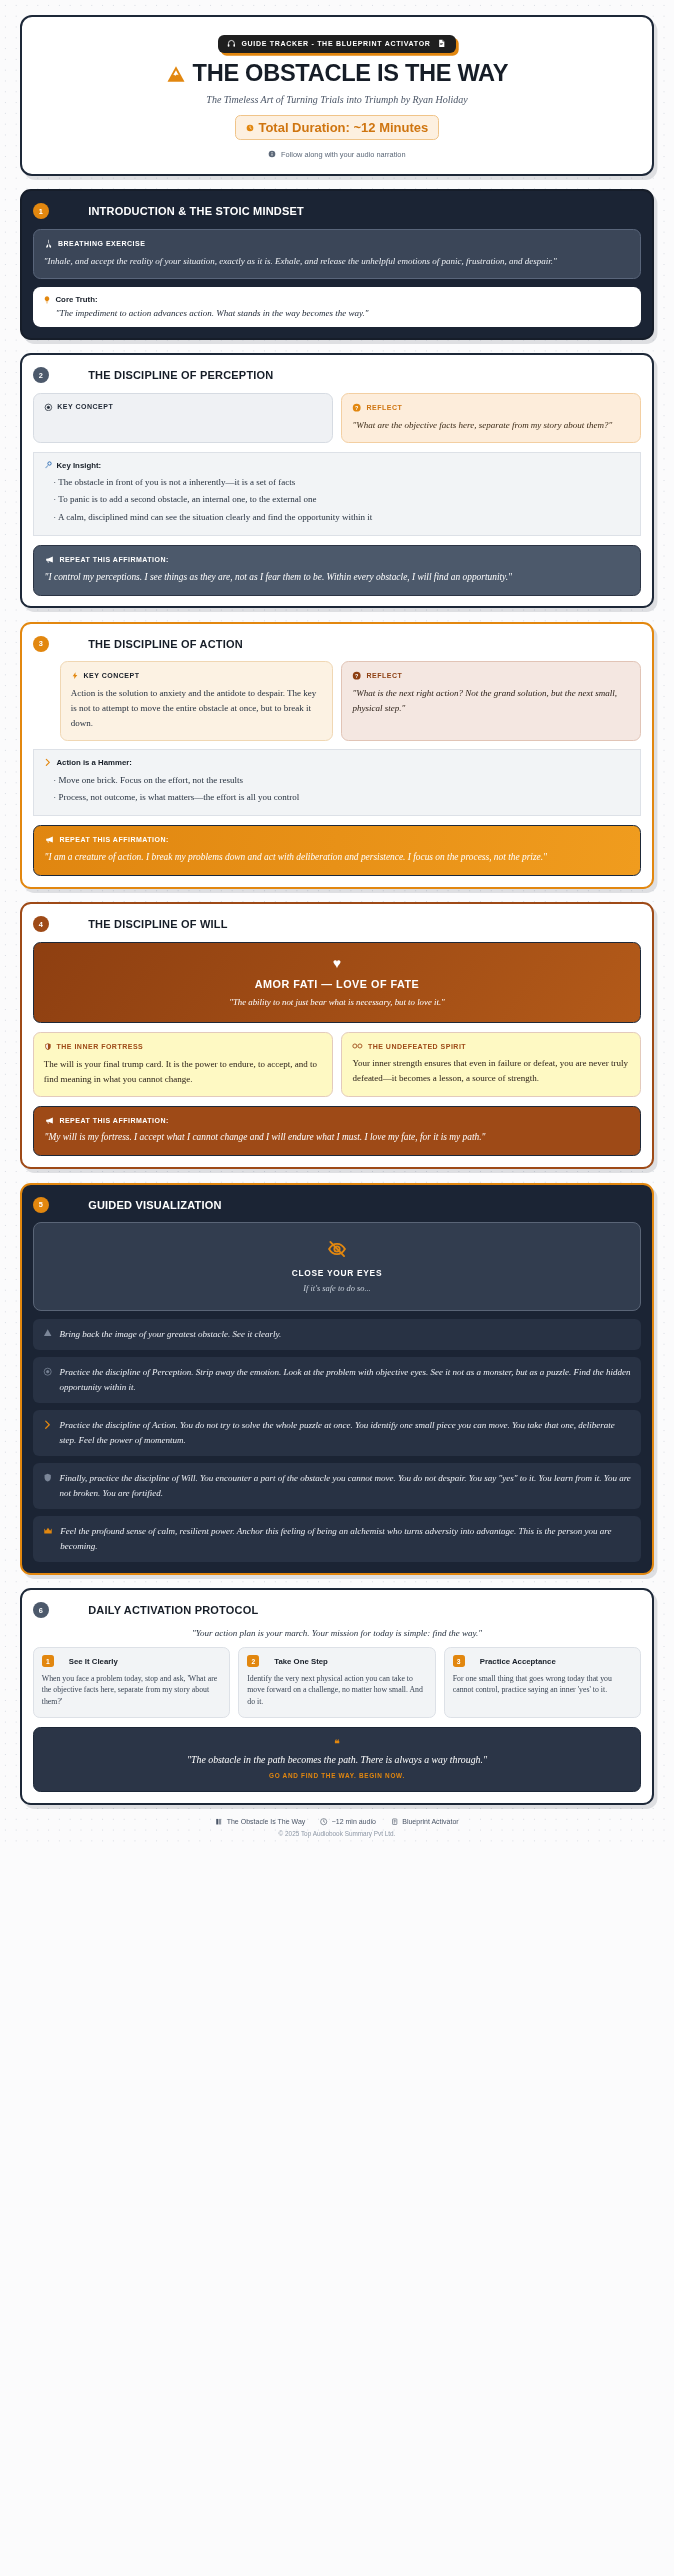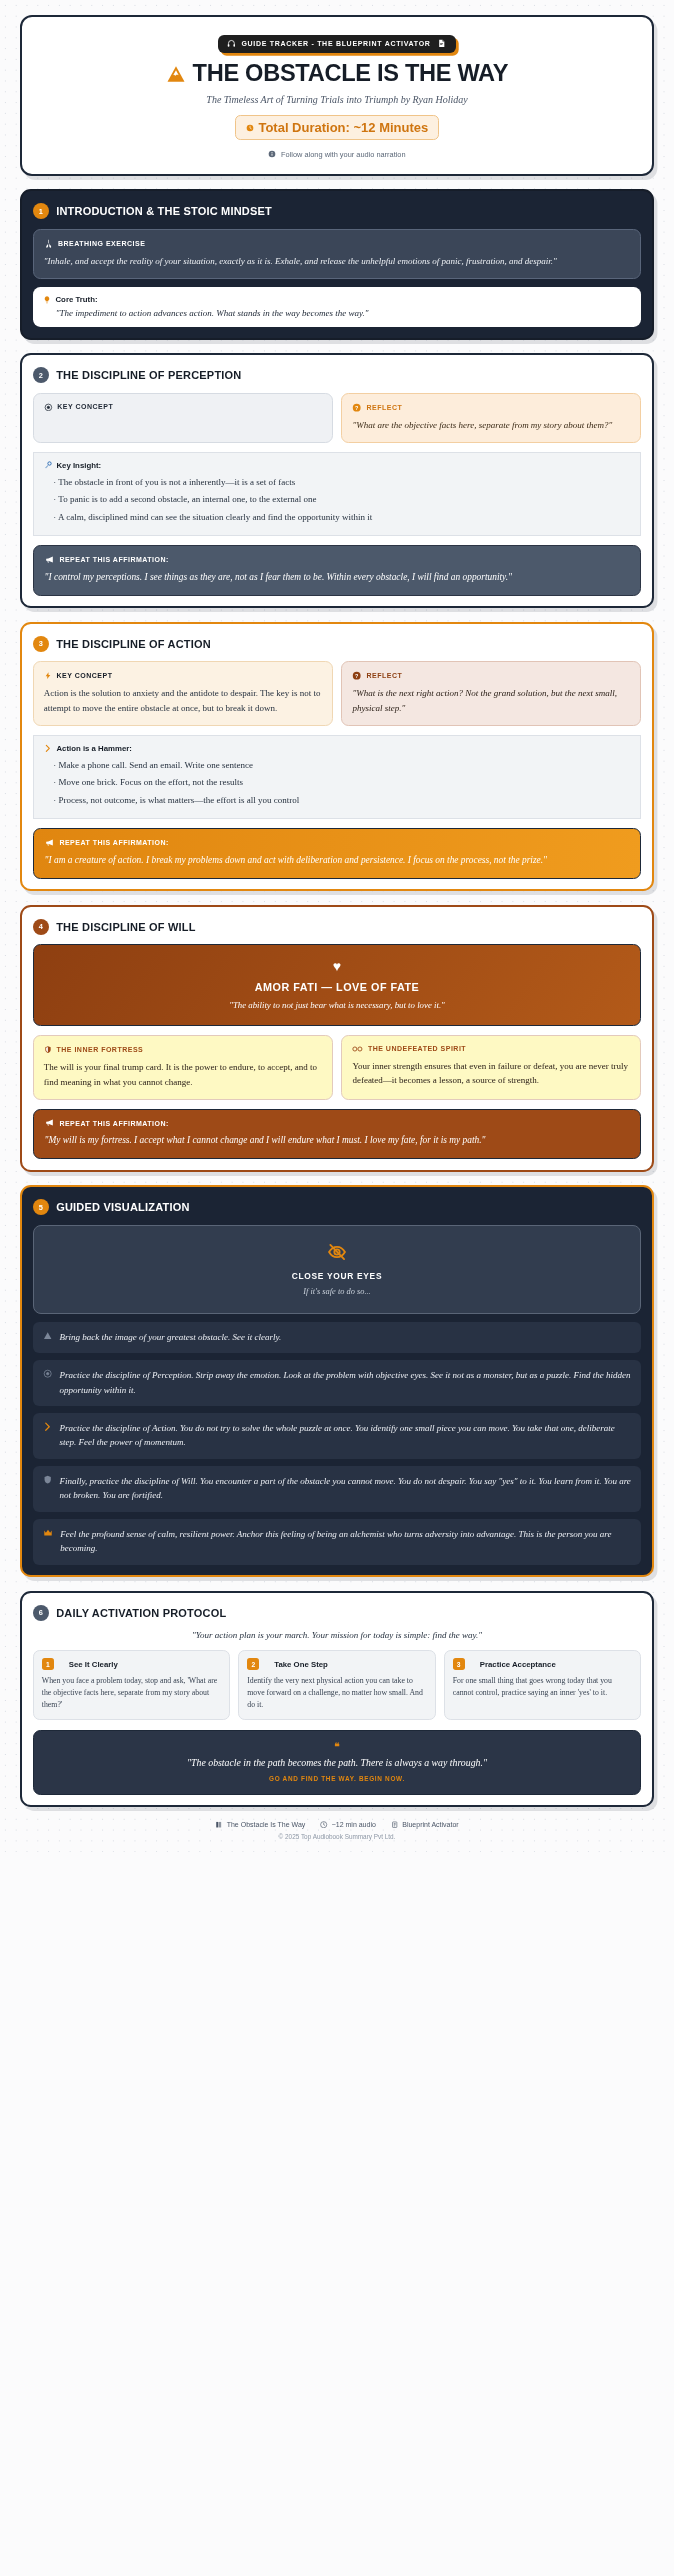--- a/index.html
+++ b/index.html
@@ -105,20 +105,21 @@
     width: 16px; height: 16px; flex: none;
     border-radius: 50%;
     display: flex; align-items: center; justify-content: center;
     font-size: 7.4px; font-weight: bold; color: #fff;
   }
   .sec-title {
     font-size: 11px;
     font-weight: bold;
     letter-spacing: 0.2px;
     text-transform: uppercase;
+    margin-left: 32px;
   }
 
   
   .sec-dark { background: #1b2434; border: 2px solid #161d29; }
   .sec-dark .sec-title { color: #ffffff; }
   .sec-dark .sec-num { background: #e2870f; }
 
   
   .sec-light { background: #ffffff; border: 2px solid #1d2838; }
   .sec-light .sec-title { color: #161d27; }
@@ -192,21 +193,21 @@
   .two-col { display: grid; grid-template-columns: 1fr 1fr; gap: 8.8px; }
 
   .kc-grey { background: #eff1f4; border: 0.7px solid #d6dbe2; }
   .kc-grey .card-label { color: #1d2633; }
   .kc-grey .card-body { color: #26313f; }
 
   .kc-peach { background: #fdeddb; border: 0.7px solid #f3cfa2; }
   .kc-peach .card-label { color: #cf7510; }
   .kc-peach .card-body { color: #3a2a16; }
 
-  .kc-cream { background: #fcf2e3; border: 0.7px solid #f0d7b3; }
+  .kc-cream { background: #fcf2e3; border: 0.7px solid #f0d7b3; margin-left: 27px; }
   .kc-cream .card-label { color: #161d27; }
   .kc-cream .card-body { color: #26313f; }
 
   .kc-rose { background: #f4e7e1; border: 0.7px solid #e1c4b6; }
   .kc-rose .card-label { color: #8d3f12; }
   .kc-rose .card-body { color: #2c2119; }
 
   .kc-blush { background: #fef9c3; border: 0.7px solid #e3cabc; }
   .kc-blush .card-label { color: #9e4a17; }
   .kc-blush .card-body { color: #2c2119; }
@@ -567,21 +568,20 @@
   <div class="insight">
     <div class="k">
       <span>
         <svg width="8" height="8.8" viewBox="0 0 24 24" fill="none" stroke="#e2870f" stroke-width="3.4" stroke-linecap="round" stroke-linejoin="round">
           <path d="M7 3l9 9-9 9"></path>
         </svg>
       </span>
       <span>Action is a Hammer:</span>
     </div>
     <ul>
-      <li>Make a phone call. Send an email. Write one sentence</li>
       <li>Move one brick. Focus on the effort, not the results</li>
       <li>Process, not outcome, is what matters—the effort is all you control</li>
     </ul>
   </div>
 
   <div class="affirm affirm-orange">
     <div class="k">
       <span>
         <svg width="9.4" height="9.4" viewBox="0 0 24 24" fill="#ffffff">
           <path d="M3 9.5v5l3 .5 1.5 5h2l-1-5L20 19V4L8.5 9z"></path>

